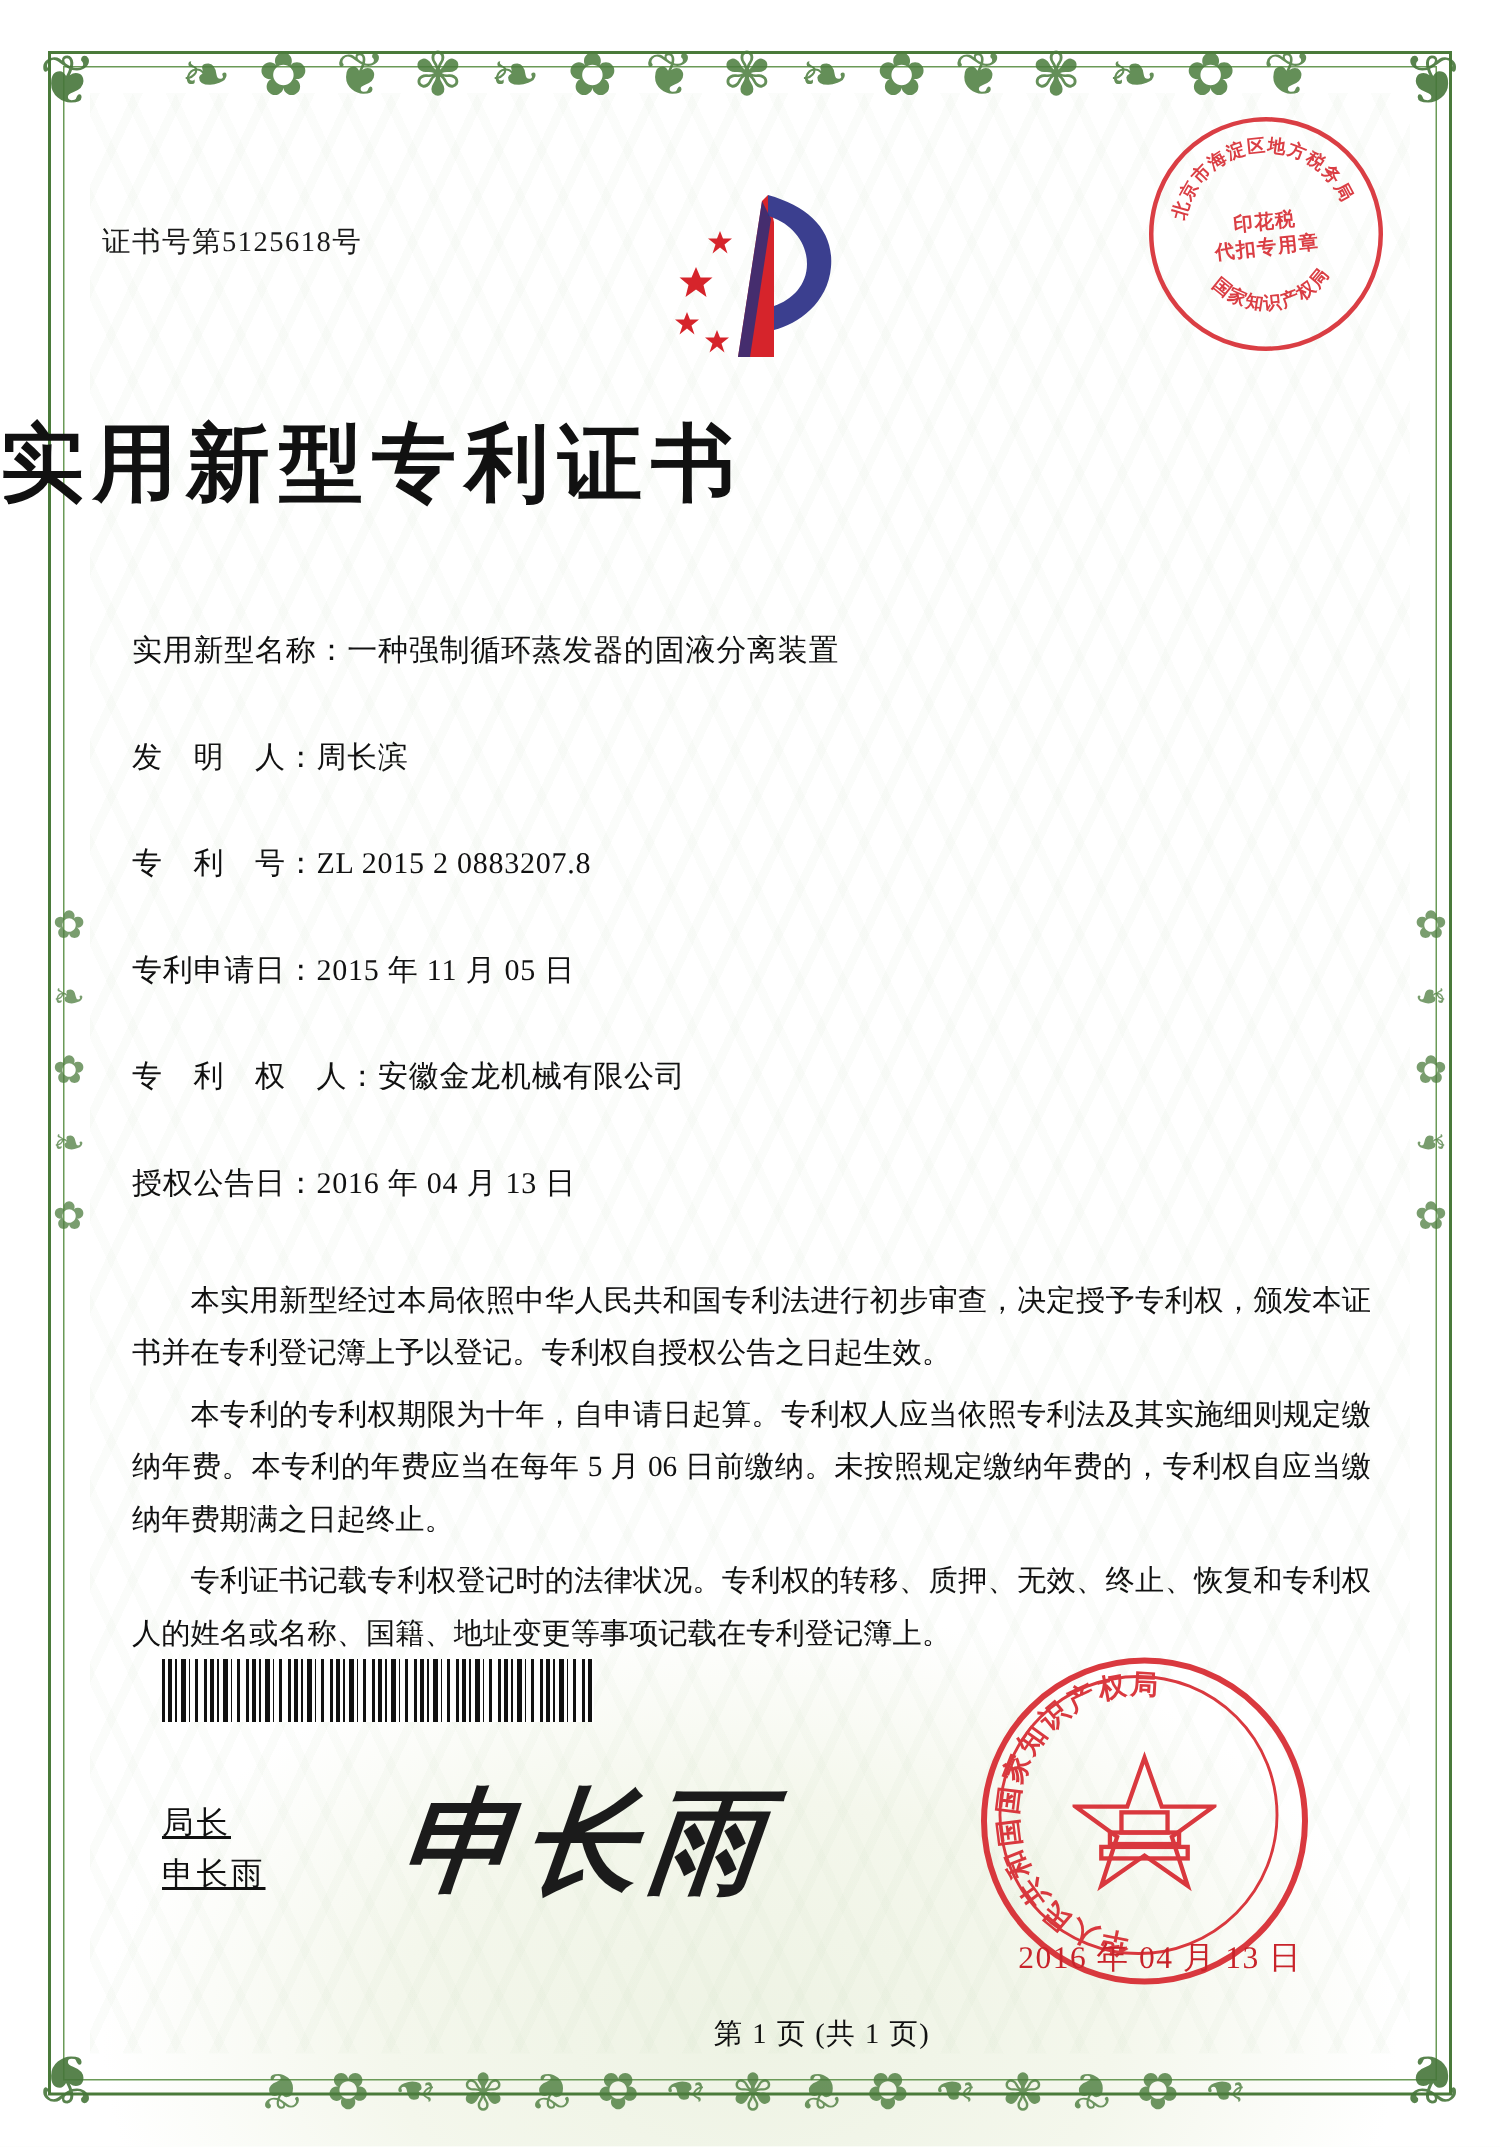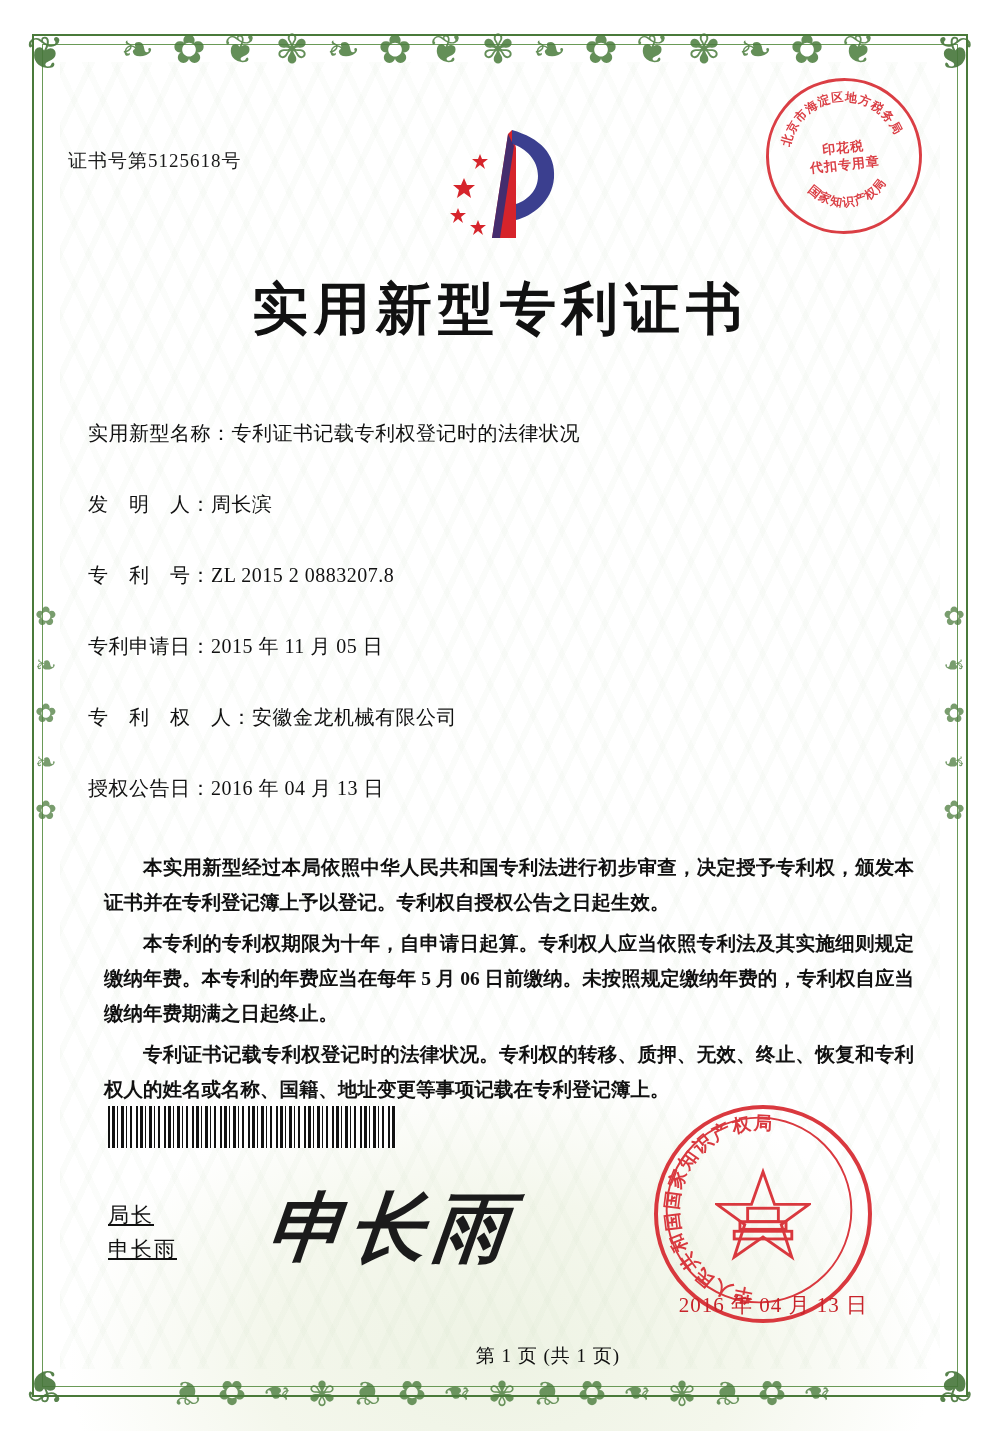--- a/index.html
+++ b/index.html
@@ -104,21 +104,21 @@
     left: 420px;
     top: 120px;
     width: 160px;
     height: 130px;
   }
 
   .title {
     position: absolute;
     top: 272px;
     width: 100%;
-    text-align: center;
+    text-align: left;
     font-size: 56px;
     font-weight: bold;
     letter-spacing: 6px;
     color: #111;
     font-family: "DejaVu Serif", "Liberation Serif", serif;
   }
 
   
   .fields {
     position: absolute;
@@ -141,23 +141,22 @@
     position: absolute;
     left: 88px;
     top: 850px;
     width: 826px;
     font-size: 19.5px;
     line-height: 35px;
     color: #111;
     text-align: justify;
   }
   .body-text p {
-    margin: 0 0 6px 16px;
+    margin: 0 0 6px 0;
     text-indent: 39px;
-    font-weight: bold;
   }
 
   
   .barcode {
     position: absolute;
     left: 108px;
     top: 1106px;
     width: 288px;
     height: 42px;
     background-image: repeating-linear-gradient(90deg,
@@ -319,21 +318,21 @@
       <text class="circ-text"><textPath href="#arcBottom" startOffset="50%" text-anchor="middle">国家知识产权局</textPath></text>
     </svg>
     <div class="mid">
       <div>印花税</div>
       <div>代扣专用章</div>
     </div>
   </div>
 
   <div class="fields">
     <div class="field">
-      <span class="lbl">实用新型名称：</span><span class="val">专利证书记载专利权登记时的法律状况</span>
+      <span class="lbl">实用新型名称：</span><span class="val">一种强制循环蒸发器的固液分离装置</span>
     </div>
     <div class="field">
       <span class="lbl">发　明　人：</span><span class="val">周长滨</span>
     </div>
     <div class="field">
       <span class="lbl">专　利　号：</span><span class="val">ZL 2015 2 0883207.8</span>
     </div>
     <div class="field">
       <span class="lbl">专利申请日：</span><span class="val">2015 年 11 月 05 日</span>
     </div>

